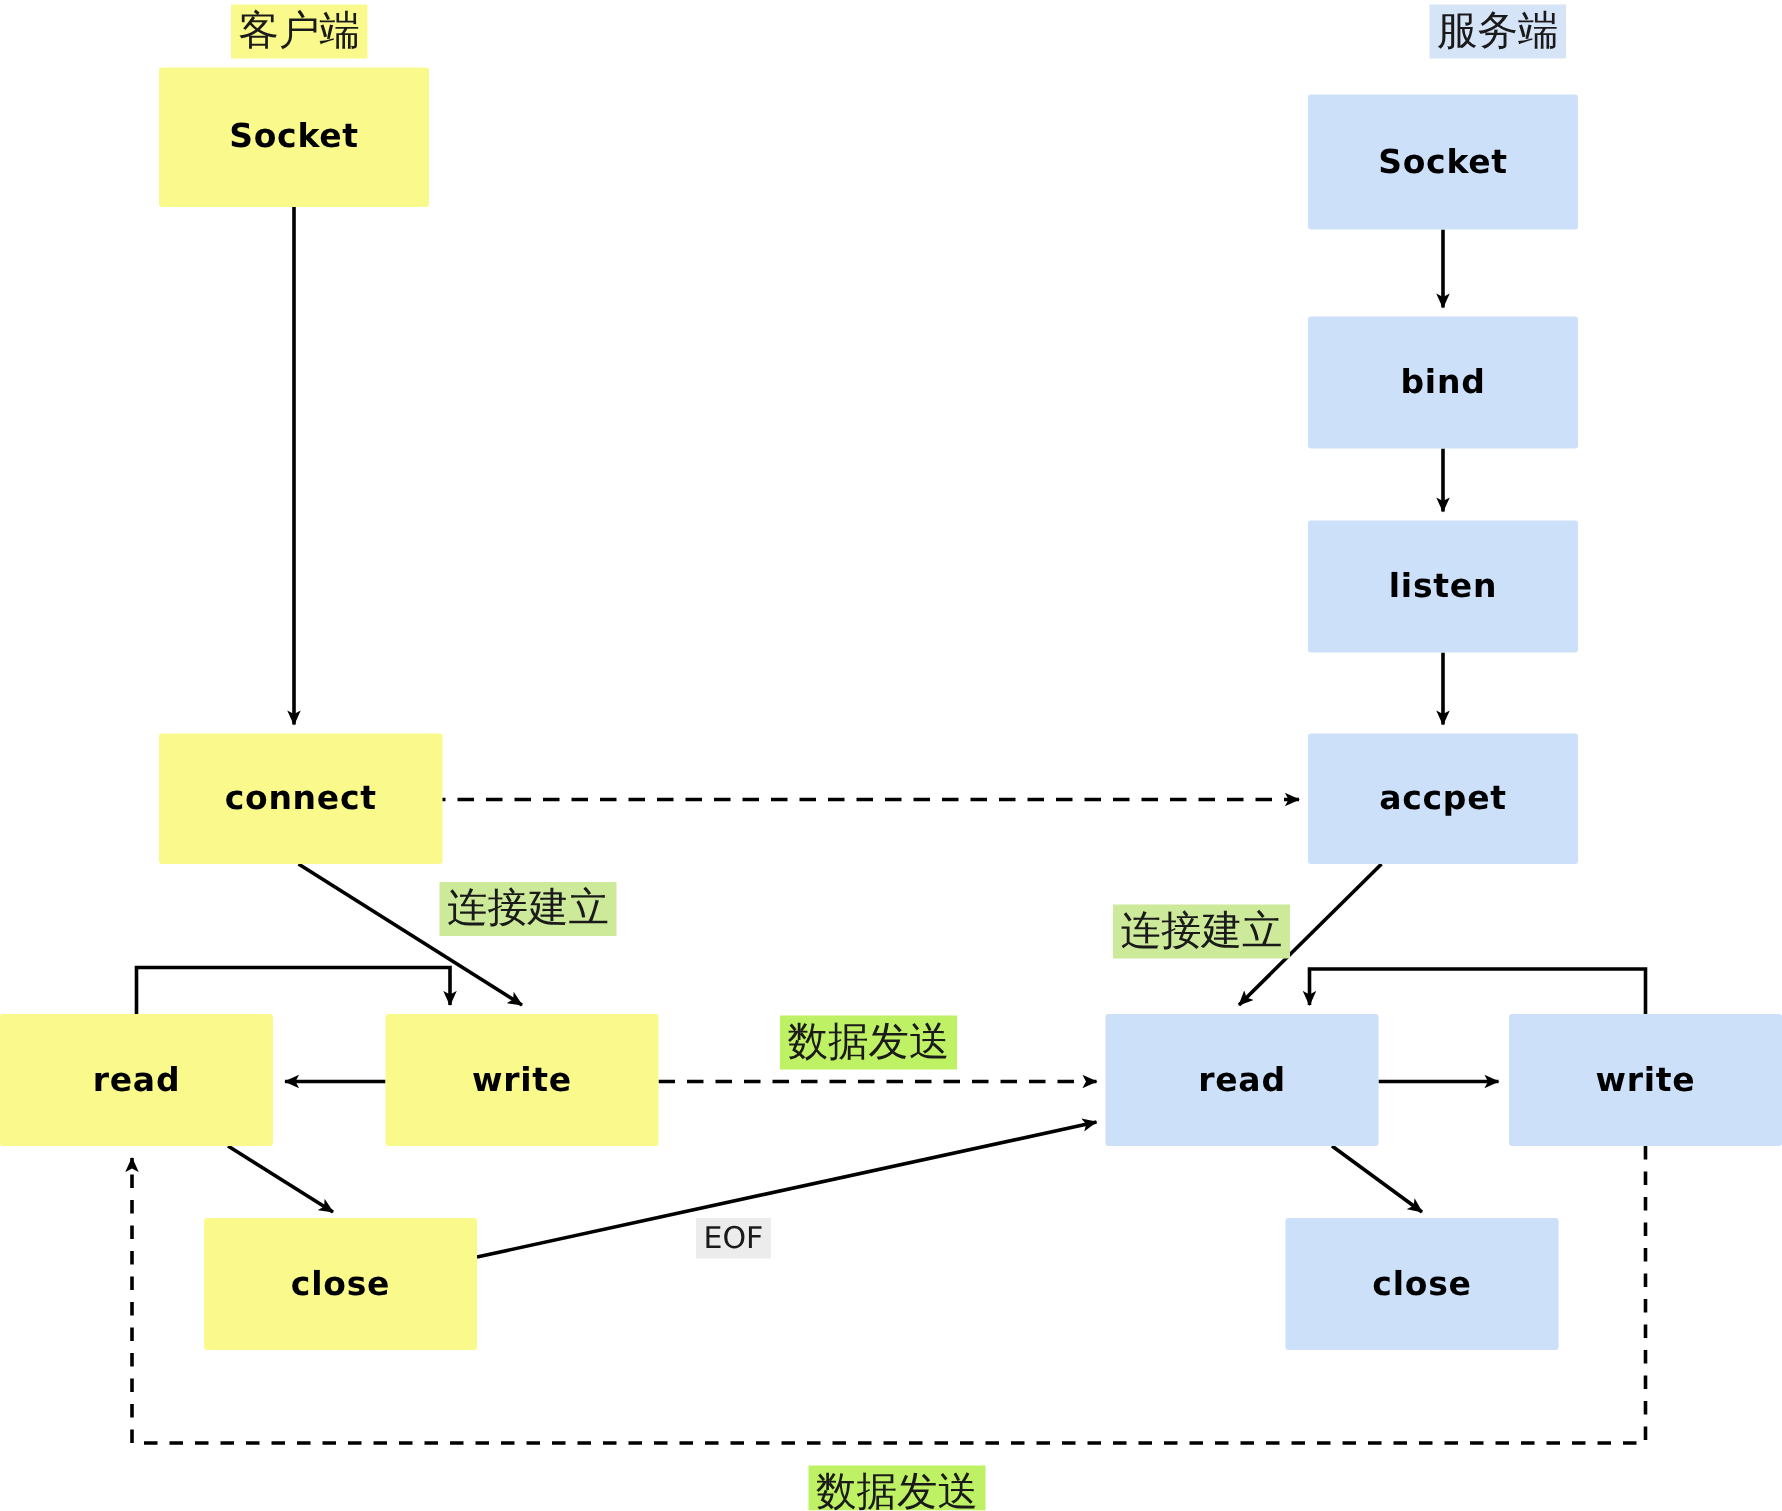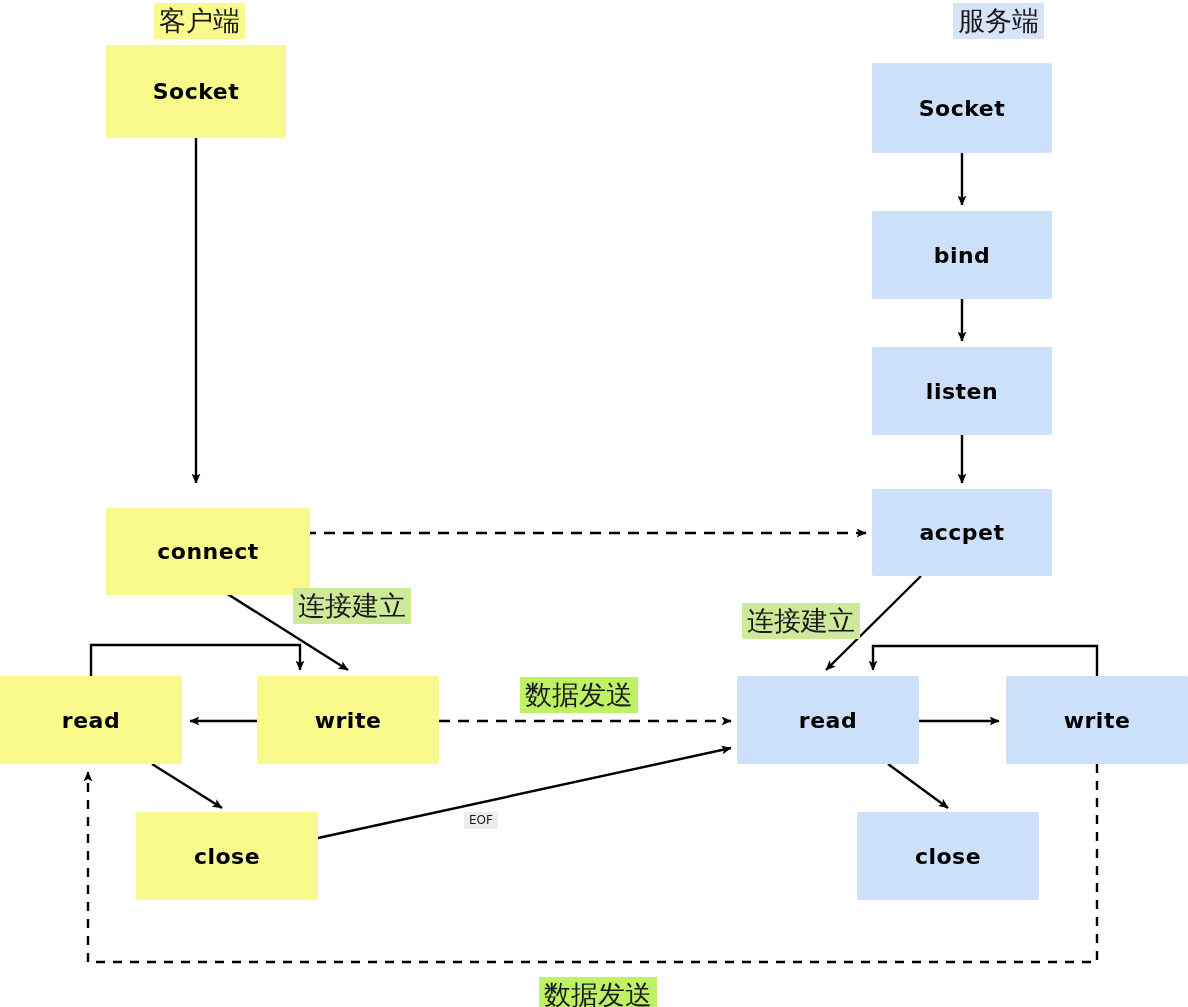--- a/index.html
+++ b/index.html
@@ -52,21 +52,21 @@
     white-space: nowrap;
     line-height: 1.25;
     padding: 1px 5px;
     box-sizing: border-box;
   }
   .tag.yellow  { background: #fafa8c; }
   .tag.blue    { background: #d6e4f7; margin-left: 33px; }
   .tag.pink    { background: #fbd2d8; }
   .tag.green   { background: #cdea9a; }
   .tag.orange  { background: #bef264; }
-  .tag.grey    { background: #ececec; font-size: 12px; }
+  .tag.grey    { background: #ececec; font-size: 20px; }
 </style>
 </head>
 <body>
 
 <div id="canvas">
 
   <svg id="wires" viewBox="0 0 1188 1007" width="1188" height="1007">
     <defs>
       <marker id="arrowhead" markerWidth="11" markerHeight="9" refX="9.4" refY="4.5" orient="auto" markerUnits="userSpaceOnUse">
         <path d="M0,0 L10,4.5 L0,9 L2.4,4.5 z" fill="#000"></path>
@@ -102,21 +102,21 @@
     <path d="M439,721 L731,721" stroke="#000" stroke-width="2.4" fill="none" stroke-dasharray="11 8" marker-end="url(#arrowhead)"></path>
 
     <path d="M318,838 L731,748" stroke="#000" stroke-width="2.4" fill="none" marker-end="url(#arrowhead)"></path>
 
     <path d="M1097,764 L1097,962 L88,962 L88,772" stroke="#000" stroke-width="2.4" fill="none" stroke-dasharray="9 8" marker-end="url(#arrowhead)"></path>
   </svg>
 
   <div class="node client" style="left:106px; top:45px; width:180px; height:93px;">
     <span>Socket</span>
   </div>
-  <div class="node client" style="left:106px; top:489px; width:204px; height:87px;margin-top:19px;">
+  <div class="node client" style="left:106px; top:489px; width:189px; height:87px;">
     <span>connect</span>
   </div>
   <div class="node client" style="left:0px; top:676px; width:182px; height:88px;">
     <span>read</span>
   </div>
   <div class="node client" style="left:257px; top:676px; width:182px; height:88px;">
     <span>write</span>
   </div>
   <div class="node client" style="left:136px; top:812px; width:182px; height:88px;">
     <span>close</span>

